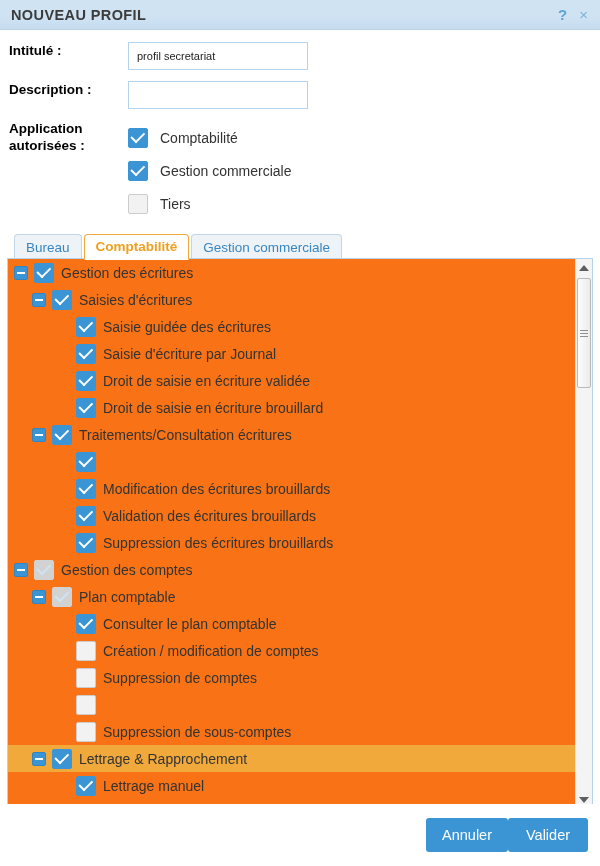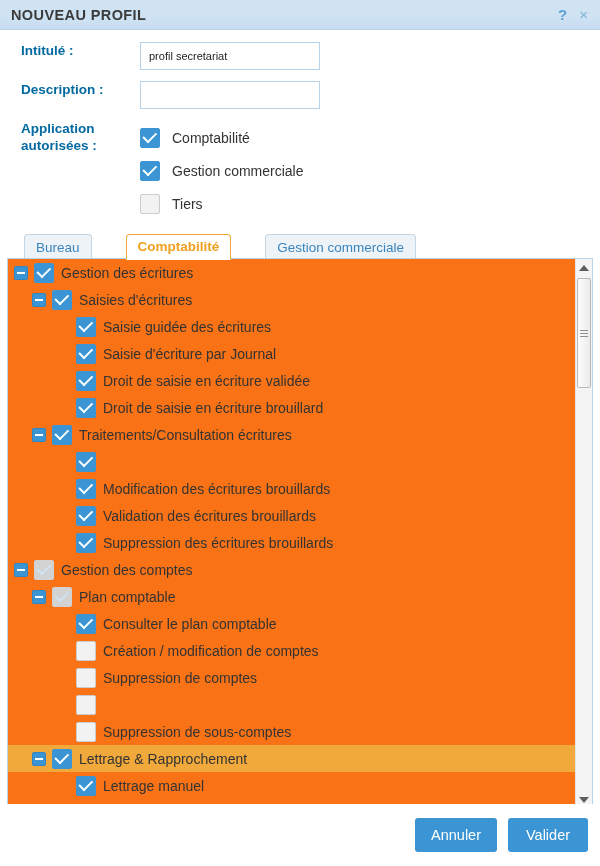--- a/index.html
+++ b/index.html
@@ -56,23 +56,22 @@
     display: flex;
     align-items: flex-start;
     margin-bottom: 11px;
   }
   .form-label {
     width: 128px;
     padding-left: 9px;
     box-sizing: border-box;
     font-weight: bold;
     font-size: 13.5px;
-    color: #0369a1;
+    color: #000000;
     line-height: 17px;
-    margin-left: 12px;
   }
   .form-label .l2 { display: block; }
 
   .text-input {
     width: 180px;
     height: 28px;
     box-sizing: border-box;
     border: 1px solid #b6d3ec;
     background: #ffffff;
     font-family: "Liberation Sans", sans-serif;
@@ -132,24 +131,23 @@
   .app-row .cb { margin-right: 12px; }
   .app-label {
     font-size: 14px;
     color: #333;
   }
 
   
   .tabs {
     display: flex;
     align-items: flex-end;
-    padding-left: 24px;
+    padding-left: 14px;
     margin-top: 7px;
     height: 27px;
-    gap: 32px;
   }
   .tab {
     height: 25px;
     line-height: 25px;
     padding: 0 11px;
     box-sizing: border-box;
     font-size: 13.5px;
     border: 1px solid #c4d6e4;
     border-bottom: none;
     border-radius: 4px 4px 0 0;
@@ -300,21 +298,20 @@
   }
   .btn {
     min-width: 80px;
     height: 34px;
     background: #3b95d4;
     color: #ffffff;
     border: none;
     border-radius: 3px;
     font-family: "Liberation Sans", sans-serif;
     font-size: 14.5px;
-    margin-left: 11px;
     cursor: pointer;
     padding: 0 16px;
   }
 </style>
 </head>
 <body>
 
 <div class="titlebar">
   <div class="title-text">NOUVEAU PROFIL</div>
   <div class="title-btn">?</div>

